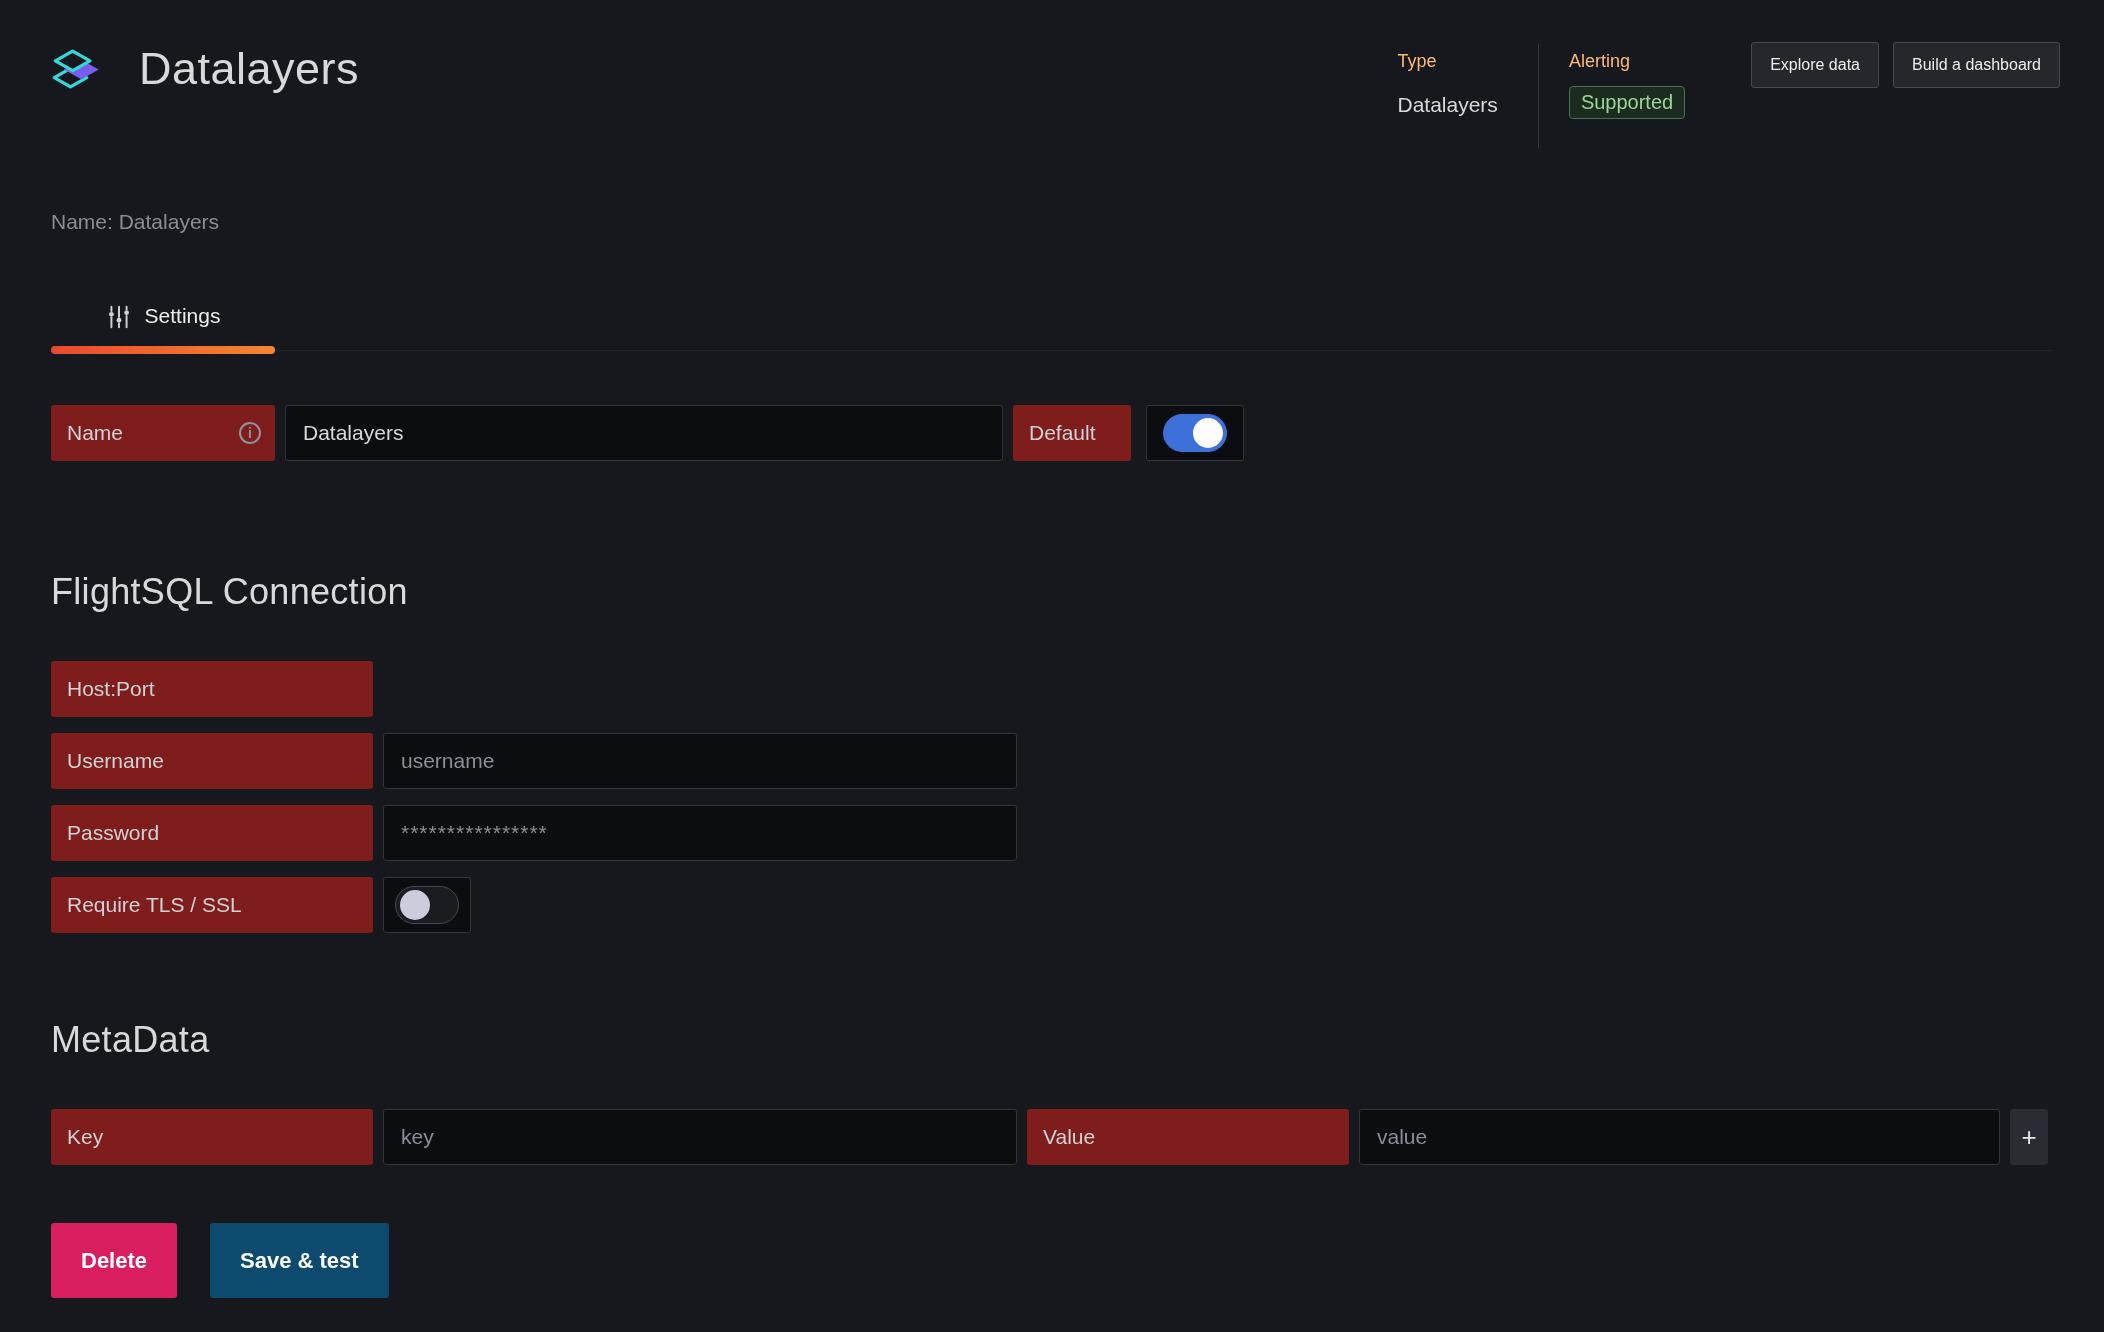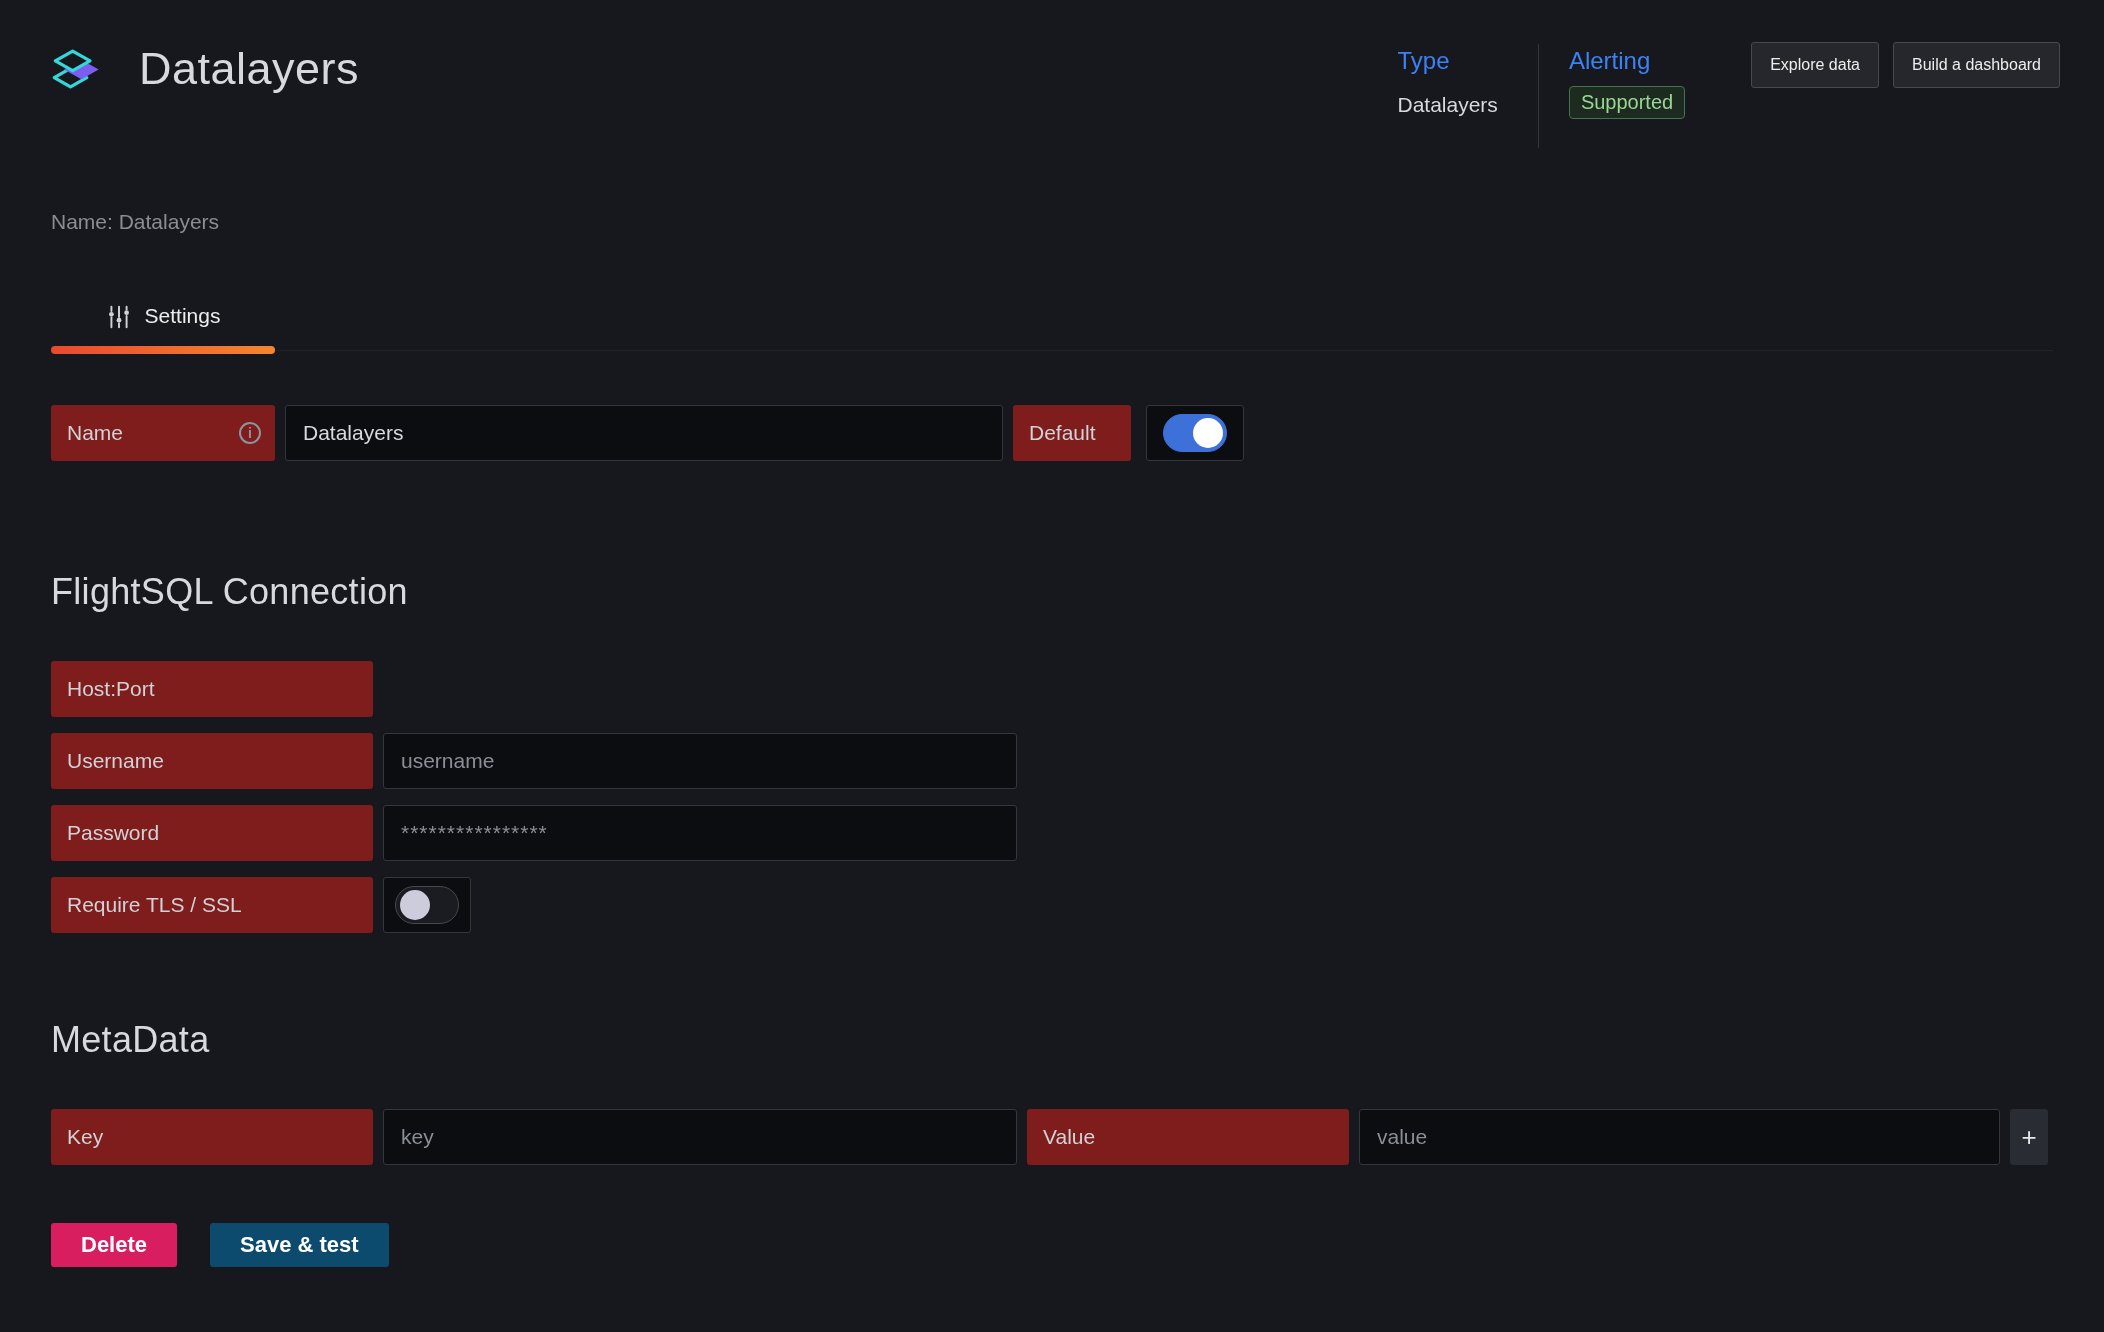--- a/index.html
+++ b/index.html
@@ -13,21 +13,21 @@
   .page { width: 2104px; height: 1332px; padding: 40px 44px 0 51px; }
 
   
   .header { display: flex; align-items: flex-start; justify-content: space-between; }
   .header-left { display: flex; align-items: center; }
   .logo { width: 52px; height: 56px; margin-top: 2px; }
   .app-title { font-size: 45px; font-weight: 400; color: #d8d9dd; margin-left: 36px; letter-spacing: 0.5px; }
 
   .header-right { display: flex; align-items: flex-start; padding-top: 8px; }
   .meta-col { display: flex; flex-direction: column; }
-  .meta-label { font-size: 24px; color: #3b82f6; line-height: 26px; }
+  .meta-label { font-size: 18px; color: #fdba74; line-height: 26px; }
   .meta-value { font-size: 21px; color: #d8d9dd; line-height: 26px; margin-top: 18px; }
   .v-divider { width: 1px; height: 104px; background: #33363c; margin: -4px 30px 0 40px; }
   .badge {
     margin-top: 12px;
     align-self: flex-start;
     font-size: 20px; font-weight: 500;
     color: #99d794;
     background: #1d2a1f;
     border: 1px solid #44734c;
     border-radius: 4px;
@@ -151,21 +151,21 @@
     font-size: 26px; font-weight: 400;
     display: flex; align-items: center; justify-content: center;
     cursor: pointer;
     flex: none;
     font-family: inherit;
   }
 
   
   .footer-actions { margin-top: 58px; display: flex; }
   .btn-danger, .btn-primary {
-    height: 44px;
+    height: 75px;
     display: inline-flex; align-items: center; justify-content: center;
     padding: 16px 30px;
     border: none;
     border-radius: 3px;
     font-size: 22px; font-weight: 600;
     color: #ffffff;
     cursor: pointer;
     font-family: inherit;
   }
   .btn-danger { background: #d91e5f; }

